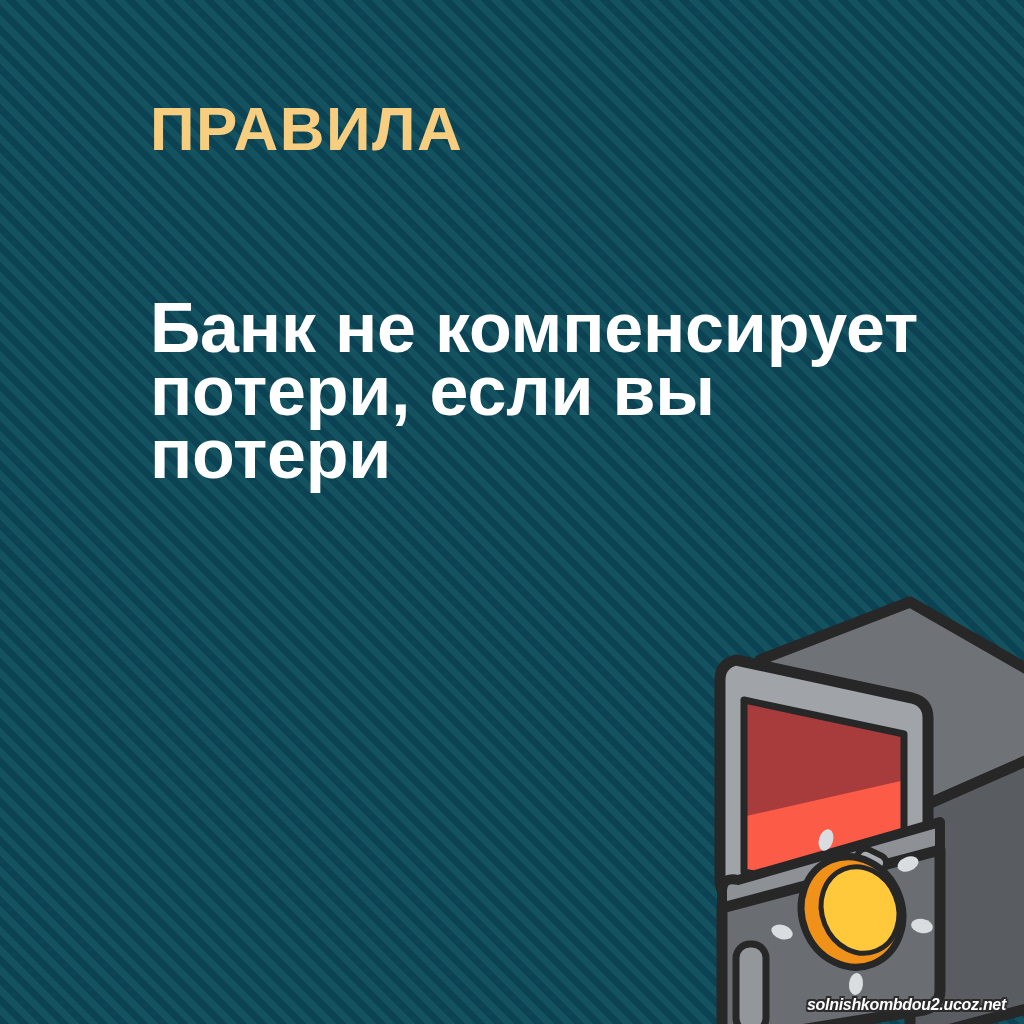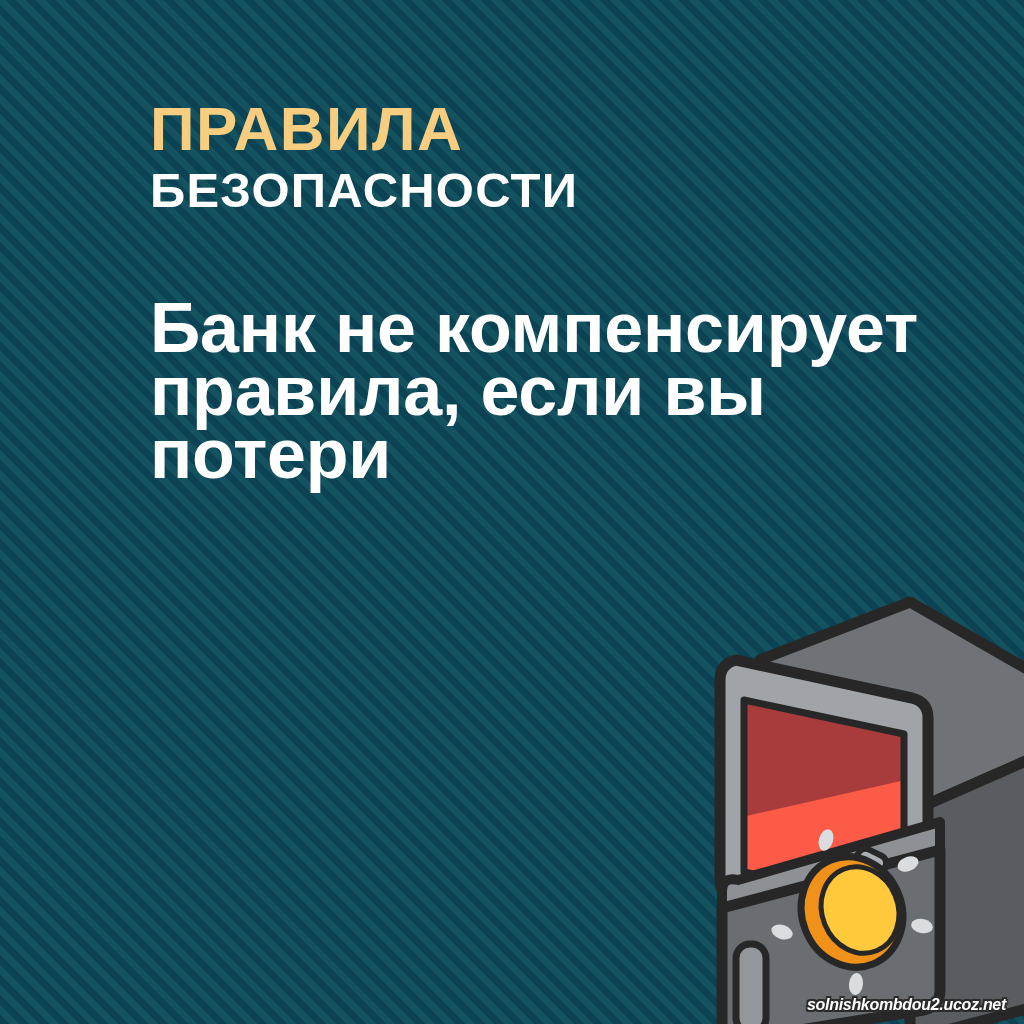--- a/index.html
+++ b/index.html
@@ -111,26 +111,25 @@
 </style>
 </head>
 <body>
 
 <div id="poster">
 
   <div class="bg-stripes"></div>
 
   <div class="headline">
     <span class="title-main">ПРАВИЛА</span>
-    <span class="title-sub">БЕЗОПАСНОСТИ</span>
   </div>
 
   <div class="body-copy">
     <span class="line">Банк не компенсирует</span>
-    <span class="line">правила, если вы</span>
+    <span class="line">потери, если вы</span>
     <span class="line">потери</span>
   </div>
 
   <div class="safe-illustration">
     <svg viewBox="0 0 400 480" xmlns="http://www.w3.org/2000/svg">
 
       <path d="M100 100 L250 42 L400 128 L400 186 L250 252 Z" fill="#6f7378" stroke="#272727" stroke-width="11" stroke-linejoin="round"></path>
 
       <path d="M250 252 L400 186 L400 440 L250 480 Z" fill="#595d62" stroke="#272727" stroke-width="11" stroke-linejoin="round"></path>
 

